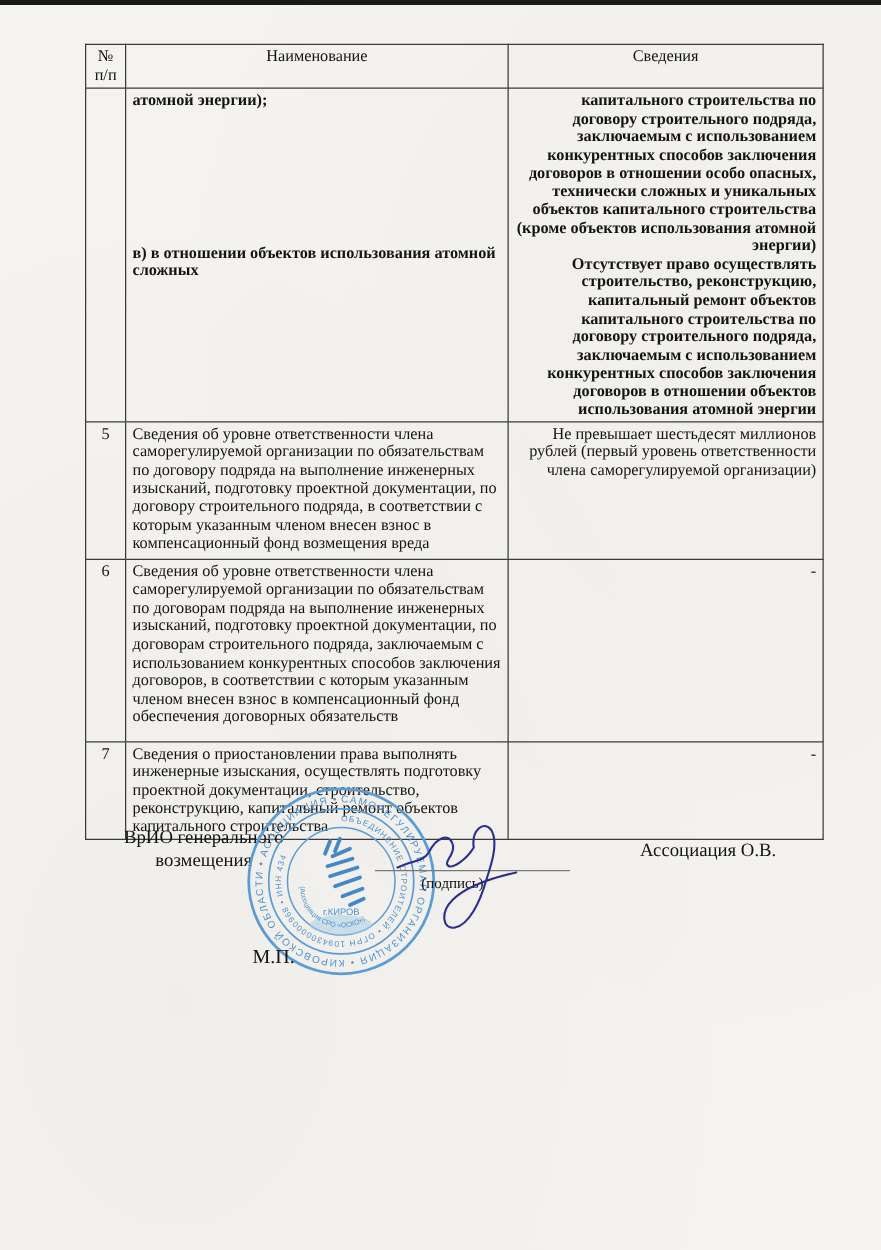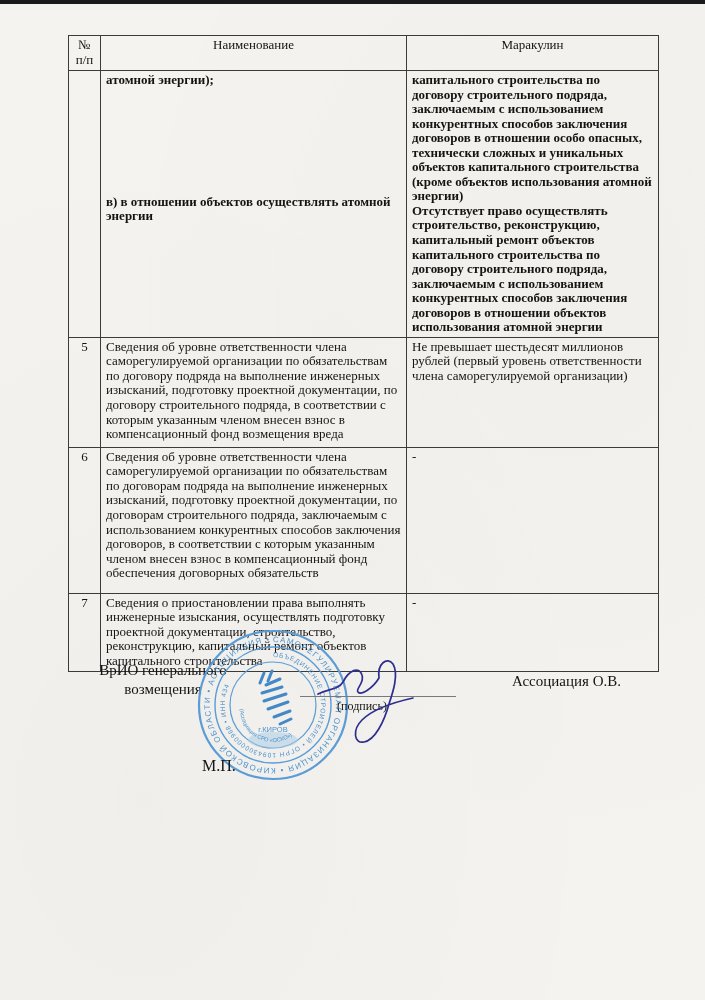--- a/index.html
+++ b/index.html
@@ -19,22 +19,22 @@
     border-collapse:collapse;table-layout:fixed;
   }
   table.doc td,table.doc th{
     border:1px solid #3b3b3b;
     font-size:13px;line-height:1.12;
     padding:2px 5px;vertical-align:top;
     font-weight:normal;
   }
   th.hdr{font-weight:bold;text-align:center;vertical-align:middle;white-space:pre-line;height:30px;}
   td.num{text-align:center;vertical-align:middle;}
-  td.info{text-align:left;}
-  td.info-mid{text-align:left;vertical-align:middle;}
+  td.info{text-align:right;}
+  td.info-mid{text-align:right;vertical-align:middle;}
   .gap-top{margin-top:107px;}
   p{margin:0;font-weight:bold;}
   .sig-title{
     position:absolute;left:78px;top:661px;width:170px;
     text-align:center;font-size:15px;line-height:1.25;
   }
   .stamp{position:absolute;left:194px;top:627px;z-index:1;}
   .sig-line{position:absolute;left:300px;top:696px;width:156px;height:1px;background:#7a7a7a;z-index:2;}
   .sig-caption{position:absolute;left:312px;top:699px;width:100px;text-align:center;font-size:12px;z-index:2;}
   .sig-ink{position:absolute;left:295px;top:648px;z-index:3;}
@@ -50,27 +50,27 @@
   <colgroup>
       <col style="width:32px">
       <col style="width:306px">
       <col style="width:252px">
     </colgroup>
   <tbody>
       <tr>
     <th class="hdr">№
 п/п</th>
     <th class="hdr">Наименование</th>
-    <th class="hdr">Маракулин</th>
+    <th class="hdr">Сведения</th>
   </tr>
   <tr style="height:238px">
     <td class="num"></td>
     <td>
       <p>атомной энергии);</p>
-      <p class="gap-top">в) в отношении объектов осуществлять атомной энергии</p>
+      <p class="gap-top">в) в отношении объектов использования атомной сложных</p>
     </td>
     <td class="info">
       <p>капитального строительства по договору строительного подряда, заключаемым с использованием конкурентных способов заключения договоров в отношении особо опасных, технически сложных и уникальных объектов капитального строительства (кроме объектов использования атомной энергии)</p>
       <p>Отсутствует право осуществлять строительство, реконструкцию, капитальный ремонт объектов капитального строительства по договору строительного подряда, заключаемым с использованием конкурентных способов заключения договоров в отношении объектов использования атомной энергии</p>
     </td>
   </tr>
   <tr style="height:110px">
     <td class="num">5</td>
     <td>Сведения об уровне ответственности члена саморегулируемой организации по обязательствам по договору подряда на выполнение инженерных изысканий, подготовку проектной документации, по договору строительного подряда, в соответствии с которым указанным членом внесен взнос в компенсационный фонд возмещения вреда</td>
     <td class="info-mid">Не превышает шестьдесят миллионов рублей (первый уровень ответственности члена саморегулируемой организации)</td>

